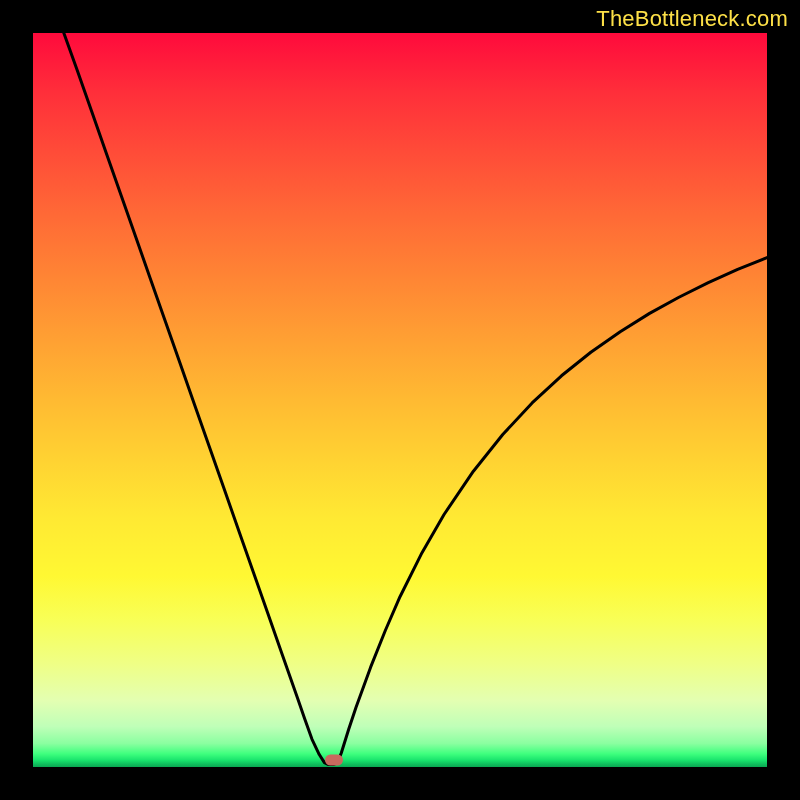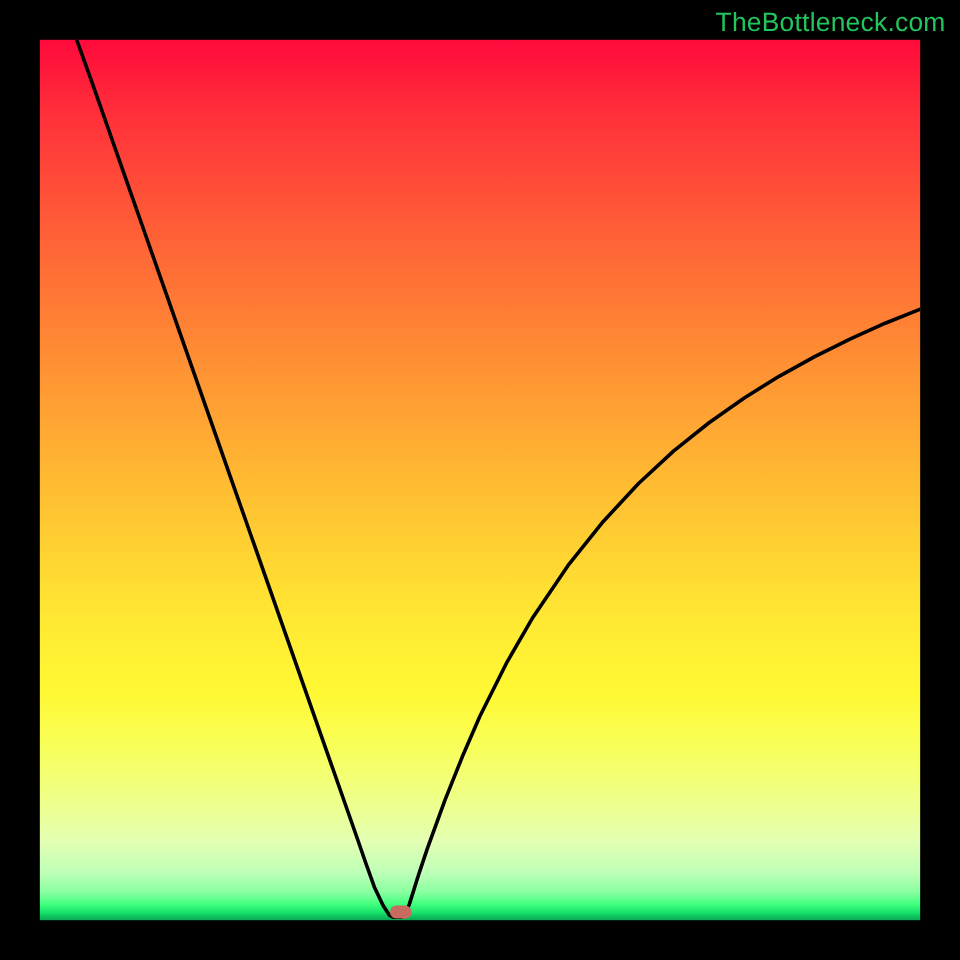--- a/index.html
+++ b/index.html
@@ -66,21 +66,21 @@
     position: absolute;
     width: 18px;
     height: 11px;
     border-radius: 6px;
     transform: translate(-50%, -50%);
   }
   .watermark {
     position: absolute;
     top: 6px;
     right: 12px;
-    color: #22c55e;
+    color: #fde047;
     font-size: 22px;
     letter-spacing: 0.2px;
     font-weight: 400;
   }
 </style>
 </head>
 <body>
 
 <div class="frame">
   <div class="plot">

